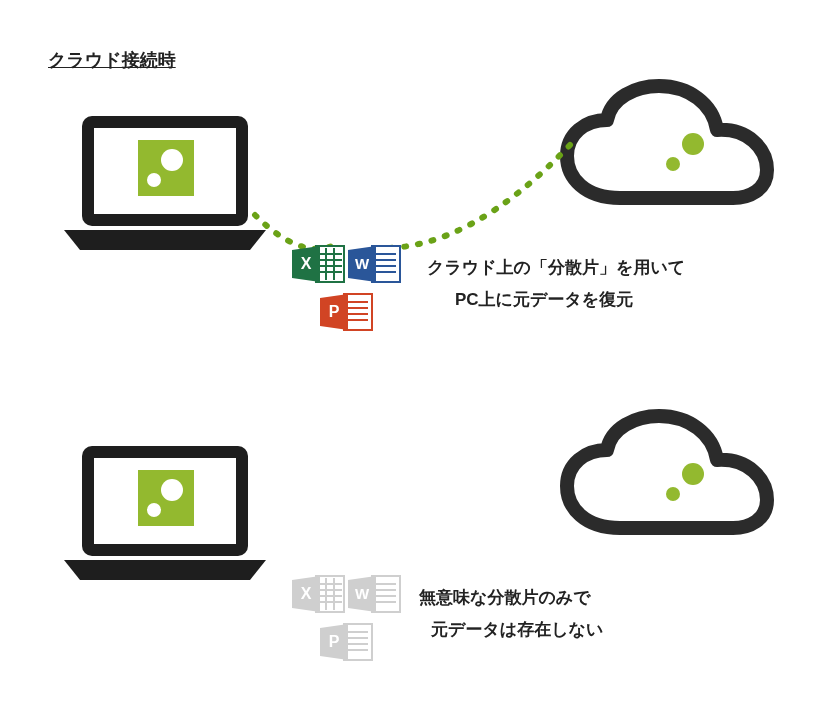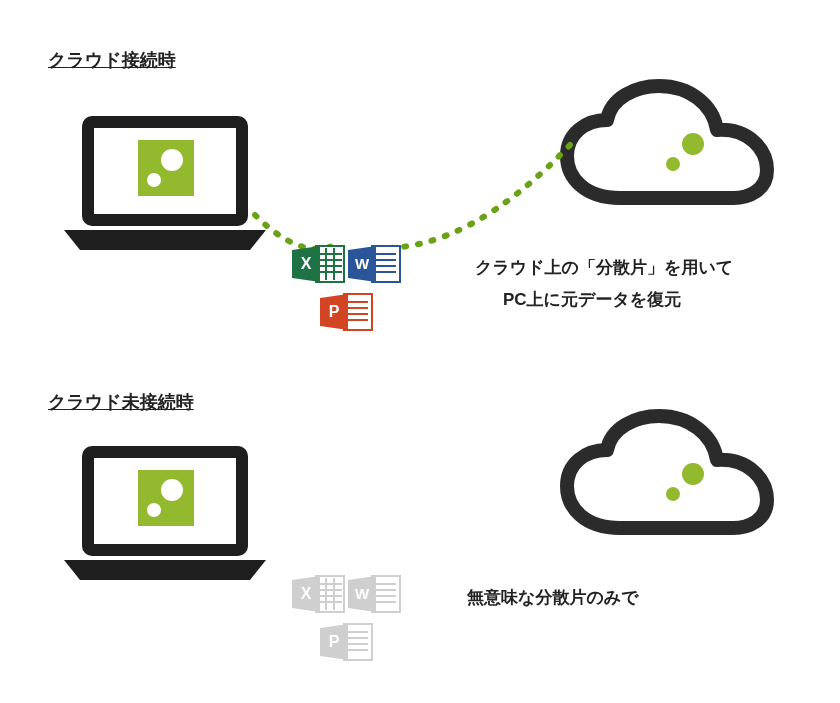--- a/index.html
+++ b/index.html
@@ -1,18 +1,18 @@
 <!DOCTYPE html>
 <html><head>
 <meta charset="utf-8">
 <style>
   html,body{margin:0;padding:0;background:#fff;font-family:"Hiragino Kaku Gothic ProN","Yu Gothic","Meiryo",sans-serif;color:#222;}
   .stage{position:relative;width:840px;height:703px;}
   .heading{position:absolute;font-size:18px;font-weight:700;text-decoration:underline;}
-  .caption{position:absolute;font-size:17px;font-weight:700;line-height:1.9;text-align:left;margin-left:48px;}
+  .caption{position:absolute;font-size:17px;font-weight:700;line-height:1.9;text-align:left;}
   .laptop{position:absolute;}
   .cloud{position:absolute;}
   .files{position:absolute;}
   .dots{position:absolute;}
   .green-tile{fill:#93b92f;}
 </style>
 </head>
 <body>
 
 <div class="stage">
@@ -89,21 +89,20 @@
         <text x="16" y="27" text-anchor="middle" font-family="Arial" font-size="16" font-weight="700" fill="#fff">P</text>
       </g>
     </svg>
   </div>
 
   <div class="caption" style="left:427px;top:252px;">
     <span>クラウド上の「分散片」を用いて</span><br>
     <span style="padding-left:28px;">PC上に元データを復元</span>
   </div>
 
-  <div class="heading" style="left:48px;top:390px;">クラウド未接続時</div>
 
   <div class="laptop" style="left:60px;top:438px;">
     <svg width="210" height="150" viewBox="0 0 210 150">
       <rect x="22" y="8" width="166" height="110" rx="10" fill="#1e1e1e"></rect>
       <rect x="34" y="20" width="142" height="86" fill="#ffffff"></rect>
       <path d="M4 122 H206 L190 142 H20 Z" fill="#1e1e1e"></path>
       <g>
         <rect x="78" y="32" width="56" height="56" class="green-tile"></rect>
         <circle cx="112" cy="52" r="11" fill="#fff"></circle>
         <circle cx="94" cy="72" r="7" fill="#fff"></circle>
@@ -154,15 +153,16 @@
         <line x1="30" y1="24" x2="50" y2="24" stroke="#cfcfcf" stroke-width="2"></line>
         <line x1="30" y1="30" x2="50" y2="30" stroke="#cfcfcf" stroke-width="2"></line>
         <polygon points="2,8 30,4 30,40 2,36" fill="#cfcfcf"></polygon>
         <text x="16" y="27" text-anchor="middle" font-family="Arial" font-size="16" font-weight="700" fill="#fff">P</text>
       </g>
     </svg>
   </div>
 
   <div class="caption" style="left:419px;top:582px;">
     <span>無意味な分散片のみで</span><br>
+    <span style="padding-left:12px;">元データは存在しない</span>
   </div>
 
 </div>
 
 </body></html>

